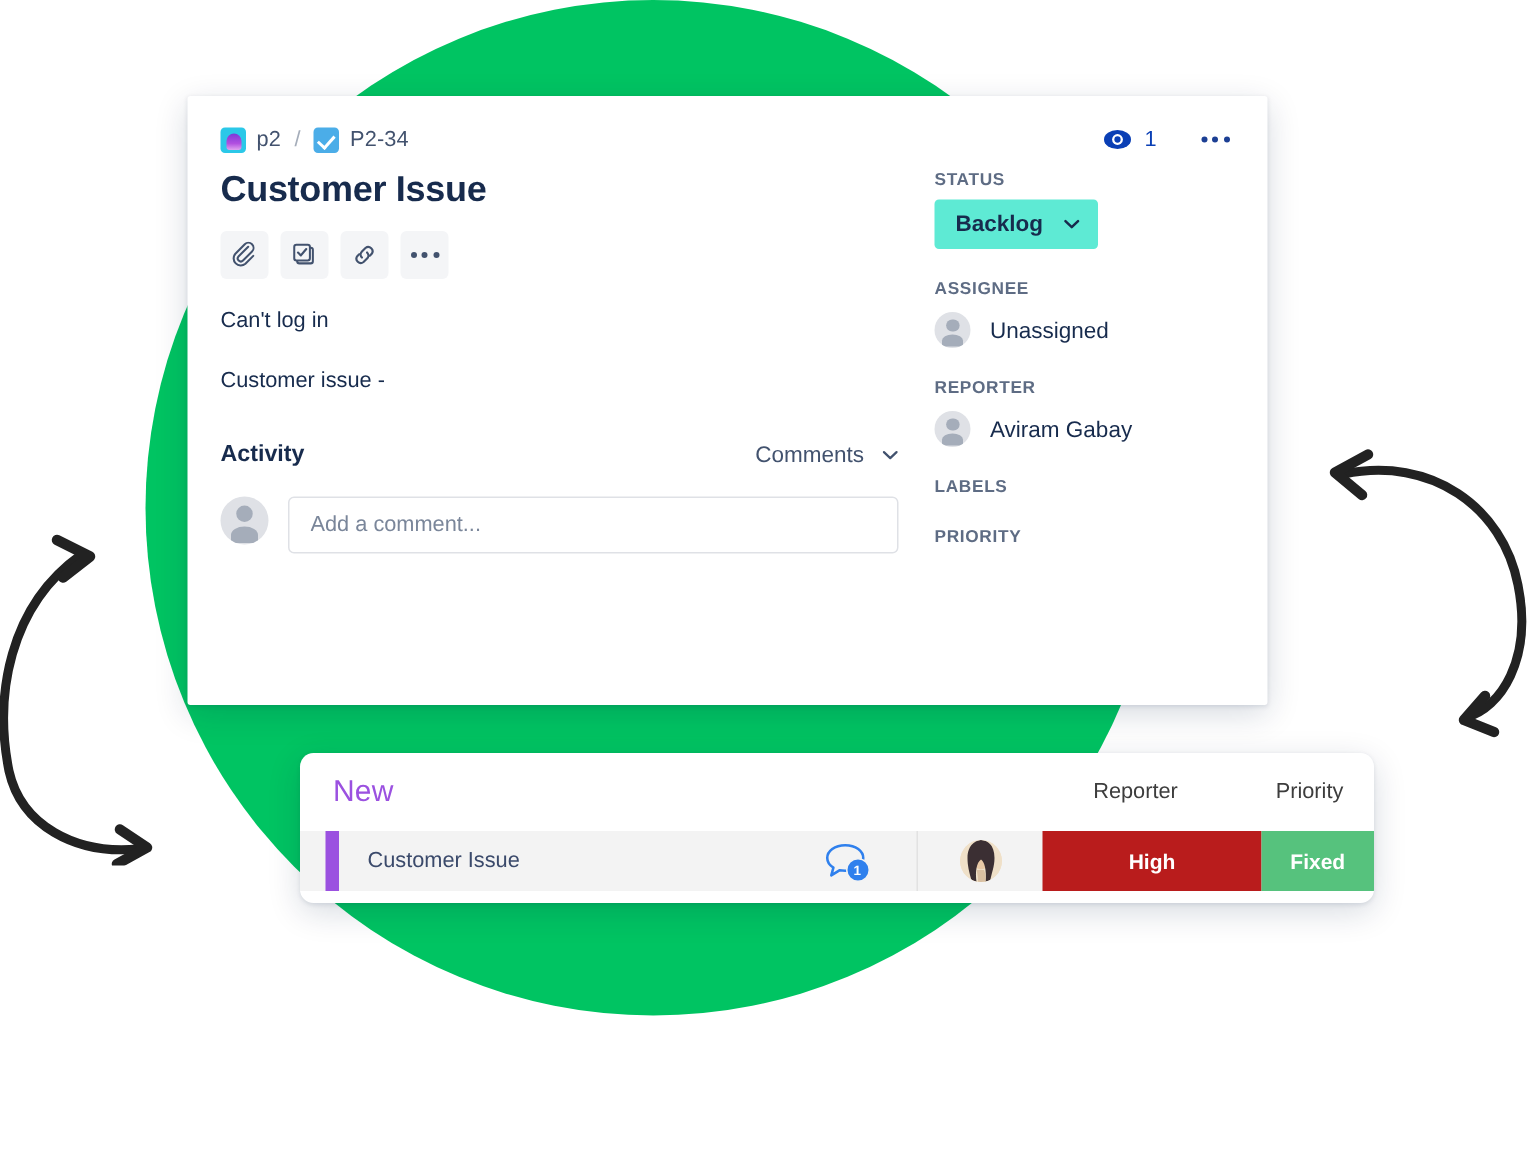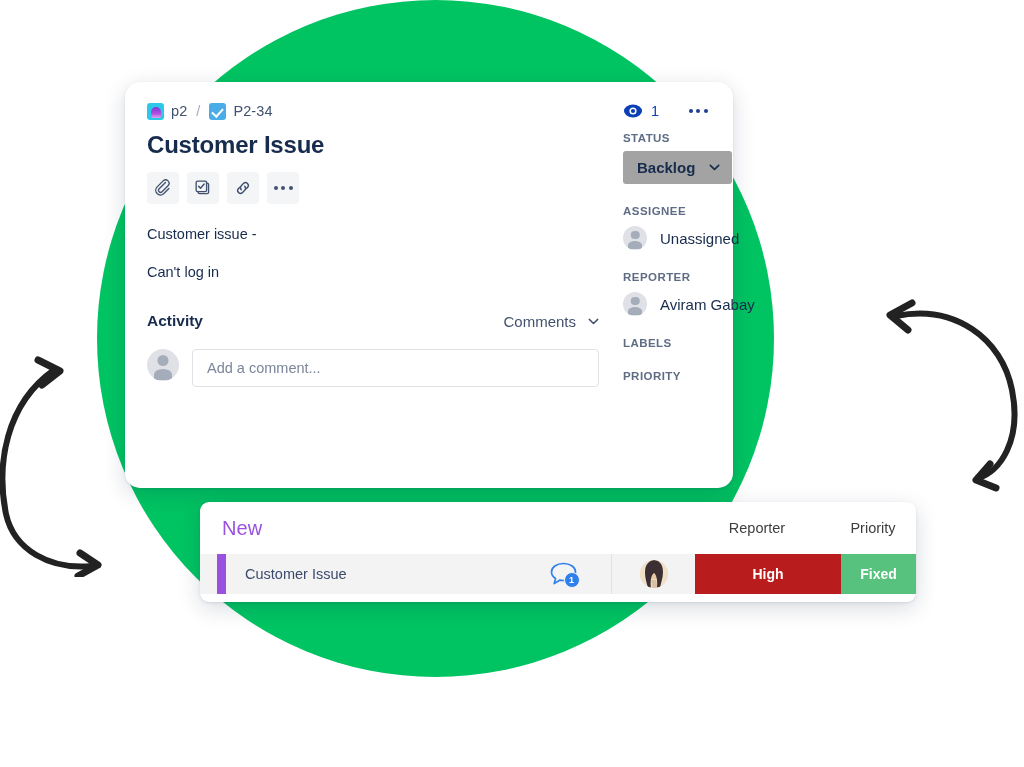--- a/index.html
+++ b/index.html
@@ -29,25 +29,25 @@
 
   
   .arrow-svg { position: absolute; }
   #arrow-left  { left: -8px;  top: 352px; }
   #arrow-right { left: 872px; top: 282px; }
 
   
   #issue-card {
     position: absolute;
     left: 125px;
-    top: 82px;
-    width: 608px;
+    top: 64px;
+    width: 720px;
     height: 406px;
     background: #ffffff;
-    border-radius: 15px;
+    border-radius: 2px;
     box-shadow: 0 6px 22px rgba(9, 30, 66, 0.16), 0 1px 3px rgba(9,30,66,0.10);
     box-sizing: border-box;
   }
 
   
   #breadcrumb-row {
     position: absolute;
     left: 22px;
     top: 17px;
     right: 22px;
@@ -280,21 +280,21 @@
     text-transform: uppercase;
   }
   .field-block { margin-bottom: 21px; }
   .field-block:last-child { margin-bottom: 0; }
 
   #status-pill {
     margin-top: 7px;
     display: inline-flex;
     align-items: center;
     gap: 14px;
-    background: #a3a3a3;
+    background: #5eead4;
     border-radius: 3px;
     padding: 8px 12px 8px 14px;
     cursor: pointer;
   }
   #status-pill-label {
     font-size: 15px;
     font-weight: 700;
     color: #172b4d;
   }
 
@@ -532,22 +532,22 @@
 
       <button class="act-btn">
         <span class="dots-group">
           <i></i>
             <i></i>
             <i></i>
         </span>
       </button>
     </div>
 
+    <div class="desc-line second">Can't log in</div>
     <div class="desc-line">Customer issue -</div>
-    <div class="desc-line second">Can't log in</div>
 
     <div id="activity-header">
       <span id="activity-title">Activity</span>
       <div id="activity-filter">
         <span id="activity-filter-label">Comments</span>
         <svg class="chev" viewBox="0 0 12 8">
           <path d="M1.2 1.6 L6 6.2 L10.8 1.6" fill="none" stroke="#42526e" stroke-width="1.7" stroke-linecap="round" stroke-linejoin="round"></path>
         </svg>
       </div>
     </div>

